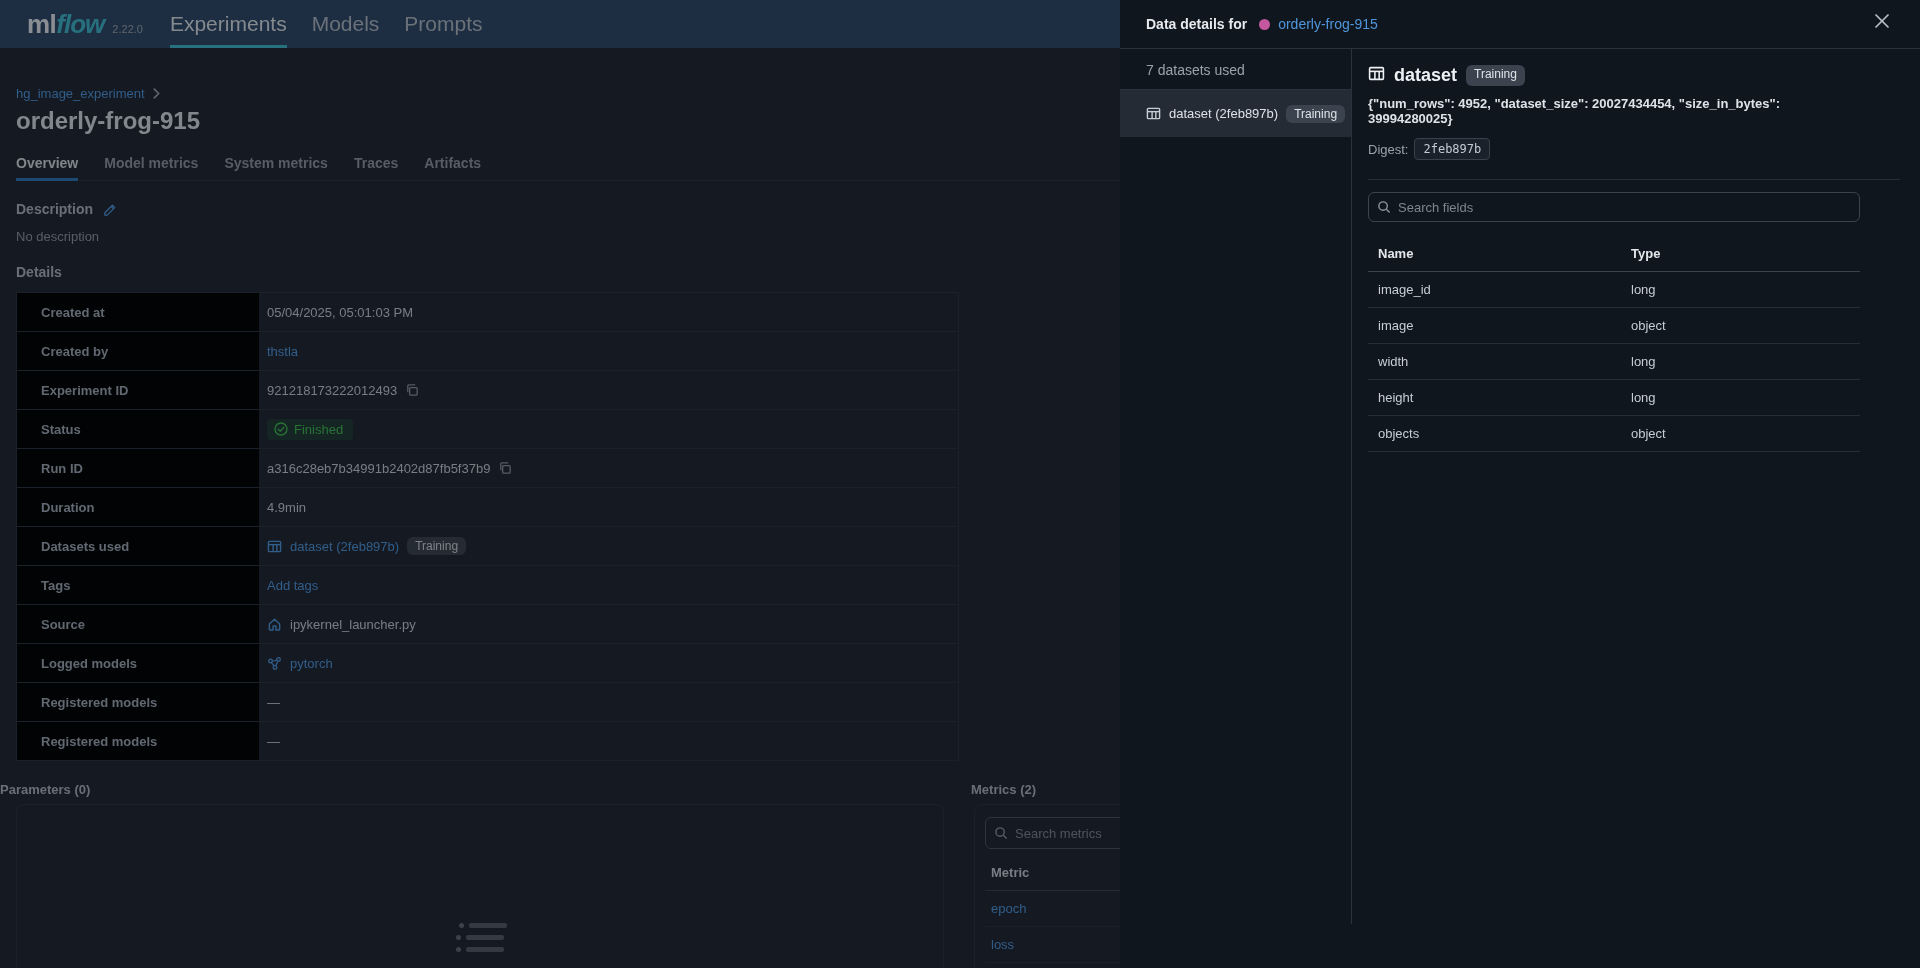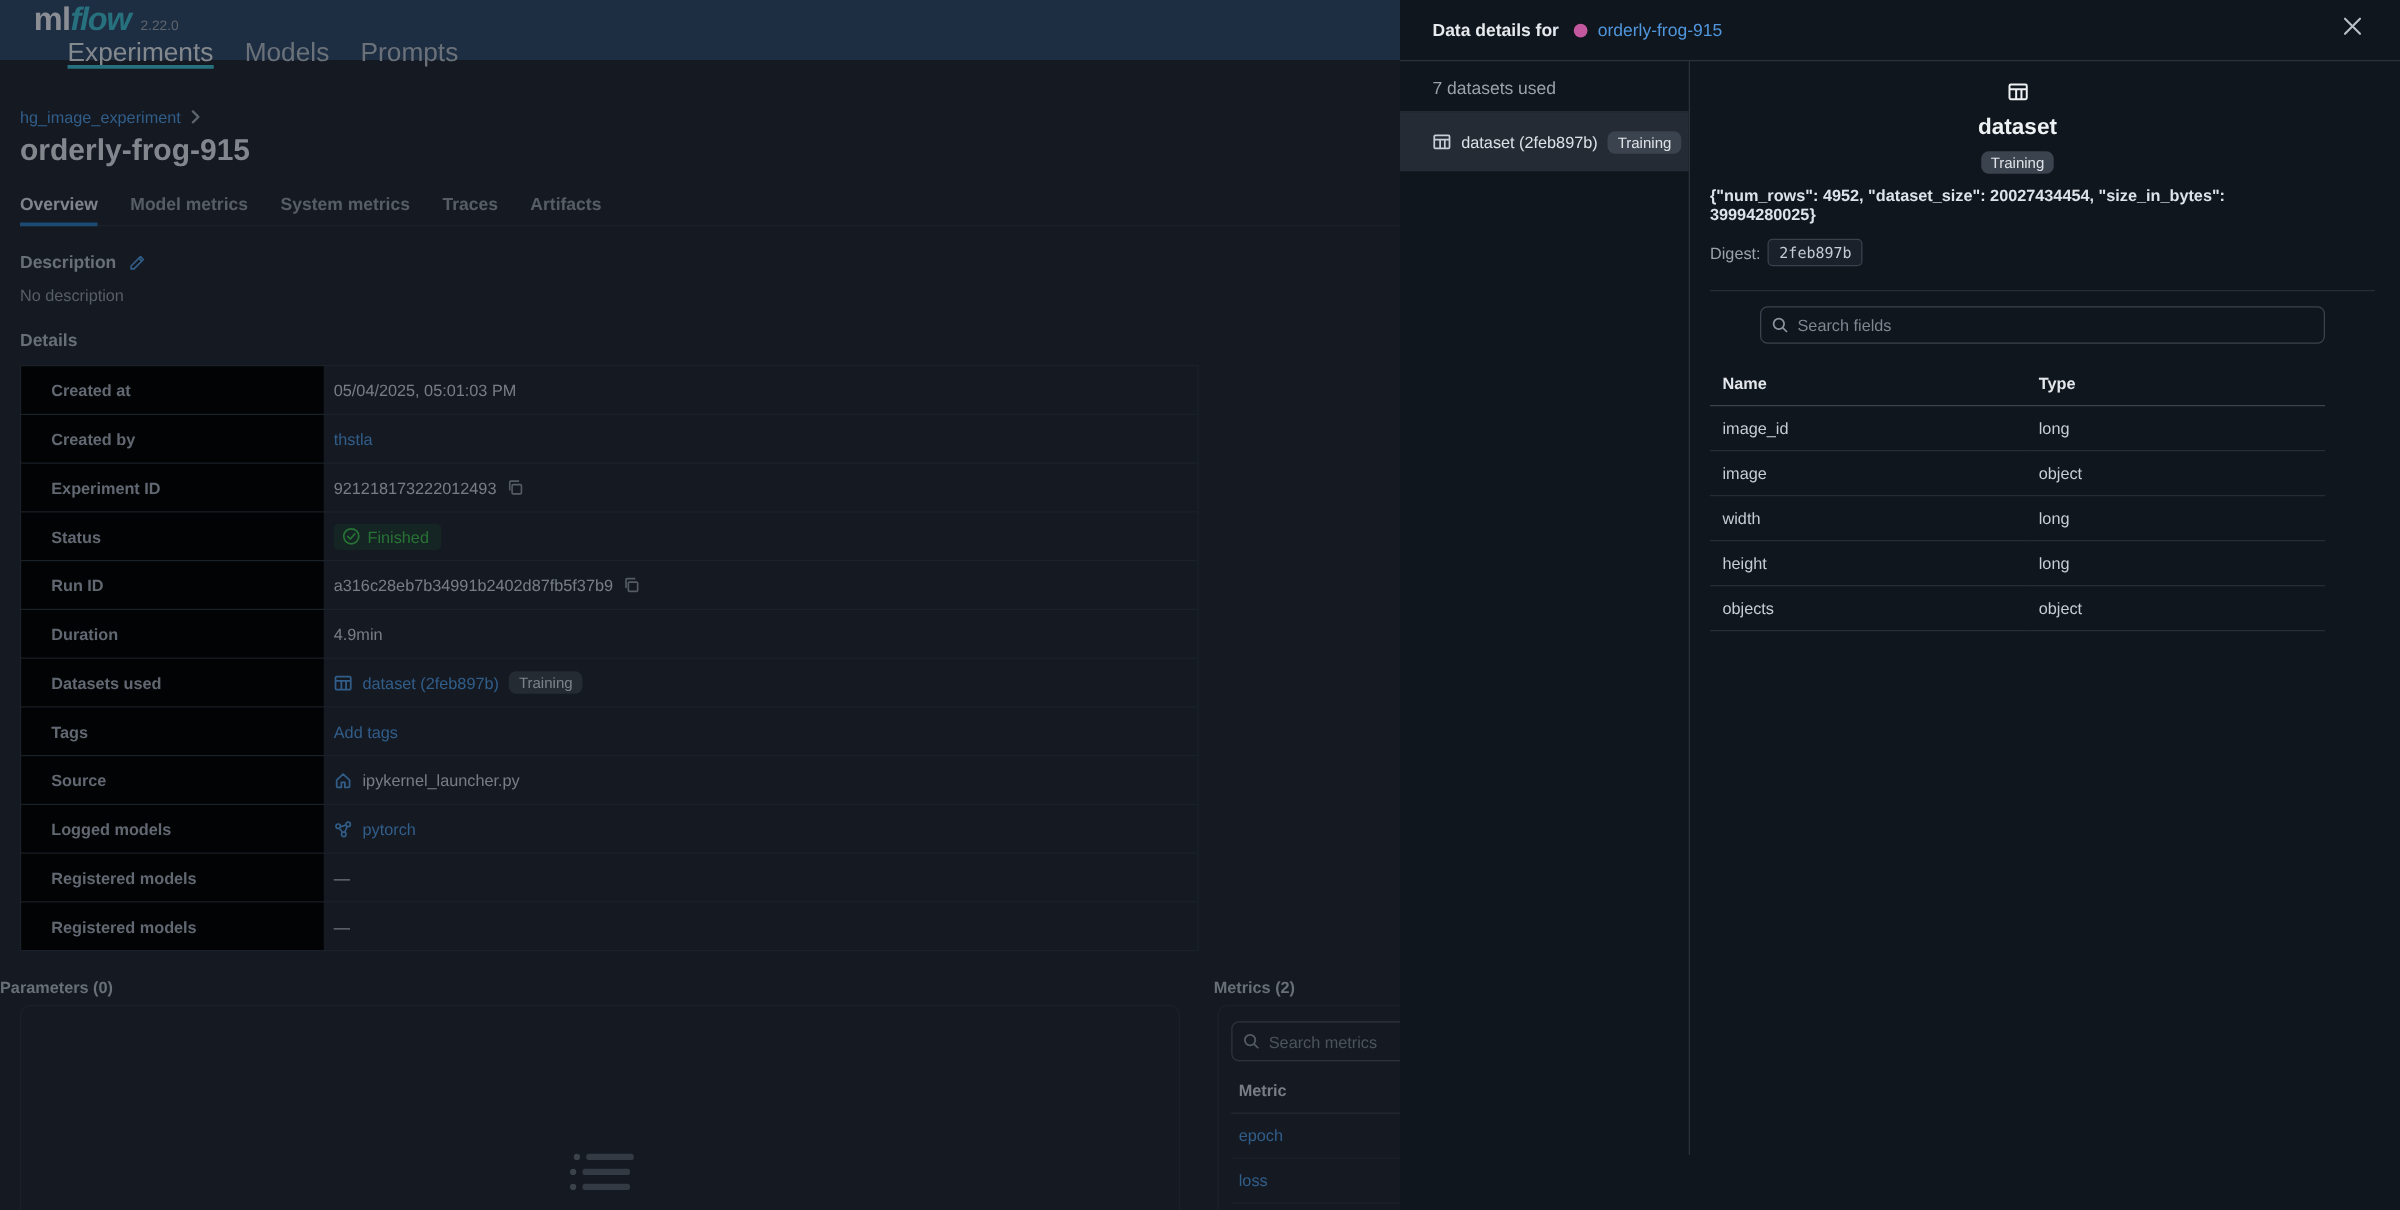--- a/index.html
+++ b/index.html
@@ -2,21 +2,21 @@
 <html><head>
 <meta charset="utf-8">
 <style>
   * { margin:0; padding:0; box-sizing:border-box; }
   html,body { width:1920px; height:968px; overflow:hidden; }
   body { font-family:"Liberation Sans", sans-serif; background:#1f2631; position:relative; }
 
   
   .page { position:absolute; inset:0; z-index:1; }
 
-  .topnav { height:48px; background:#2e4767; display:flex; padding-left:27px;flex-direction:column; }
+  .topnav { height:48px; background:#2e4767; display:flex; align-items:center; padding-left:27px; }
   .logo { display:flex; align-items:baseline; }
   .logo-ml { font-size:26px; font-weight:800; color:#e3e8ee; letter-spacing:-0.5px; }
   .logo-flow { font-size:26px; font-weight:700; font-style:italic; color:#3fb6c9; letter-spacing:-1px; }
   .logo-version { font-size:11px; color:#9aa2ad; margin-left:8px; }
   .nav-items { display:flex; margin-left:27px; height:48px; }
   .nav-item { position:relative; display:flex; align-items:center; padding:0; margin-right:25px; font-size:21px; color:#aeb7c1; cursor:pointer; }
   .nav-item.active { color:#d9dfe5; }
   .nav-item.active::after { content:""; position:absolute; left:0; right:0; bottom:0; height:3px; background:#3fb6c9; }
 
   .content { padding:0 16px; }
@@ -78,28 +78,28 @@
 
   .drawer-body { display:flex; height:919px; }
   .ds-list { width:232px; border-right:1px solid #2b323c; height:875px; }
   .ds-count { padding:13px 0 11px 26px; font-size:14px; color:#9aa3ad; border-bottom:1px solid #2b323c; }
   .ds-item { height:47px; display:flex; align-items:center; gap:8px; padding-left:26px; background:#242b35; cursor:pointer; }
   .ds-item .ds-name { font-size:13px; color:#dde2e8; }
   .ds-item .tag-pill, .ds-title .tag-pill { background:#3b434e; color:#dfe3e8; }
   .tbl-icon { color:#c6cdd5; display:inline-flex; }
 
   .ds-detail { flex:1; padding:16px 60px 0 16px; }
-  .ds-title { display:flex; align-items:center; gap:9px;flex-direction:column; }
+  .ds-title { display:flex; gap:9px; }
   .ds-title .tbl-icon { color:#eef1f4; }
   .ds-title-text { font-size:18px; font-weight:700; color:#eef1f4; }
   .ds-profile { margin-top:10px; font-size:13px; font-weight:700; color:#dde3e9; }
   .digest-row { margin-top:12px; display:flex; align-items:center; gap:6px; font-size:13px; color:#9aa3ad; }
   .digest-pill { font-family:"DejaVu Sans Mono", monospace; font-size:12px; color:#c3ccd6; background:#1a212a; border:1px solid #39414c; border-radius:4px; padding:3px 8px; }
   .ds-divider { margin-top:19px; border-bottom:1px solid #262d36; margin-right:-40px; }
-  .ds-search { margin-top:12px; height:30px; border-color:#3b434e;margin-left:40px; }
+  .ds-search { margin-top:12px; height:30px; border-color:#3b434e; }
 
   .schema-table { margin-top:16px; width:100%; border-collapse:collapse; }
   .schema-table th { text-align:left; font-size:13px; font-weight:700; color:#e3e7eb; padding:8px 0 10px 10px; border-bottom:1px solid #3b434e; }
   .schema-table th.col-name { width:253px; }
   .schema-table td { font-size:13px; color:#c6cdd5; padding:10px 0 10px 10px; border-bottom:1px solid #262d36; }
 </style>
 </head>
 <body>
 
 <svg width="0" height="0" style="position:absolute">

